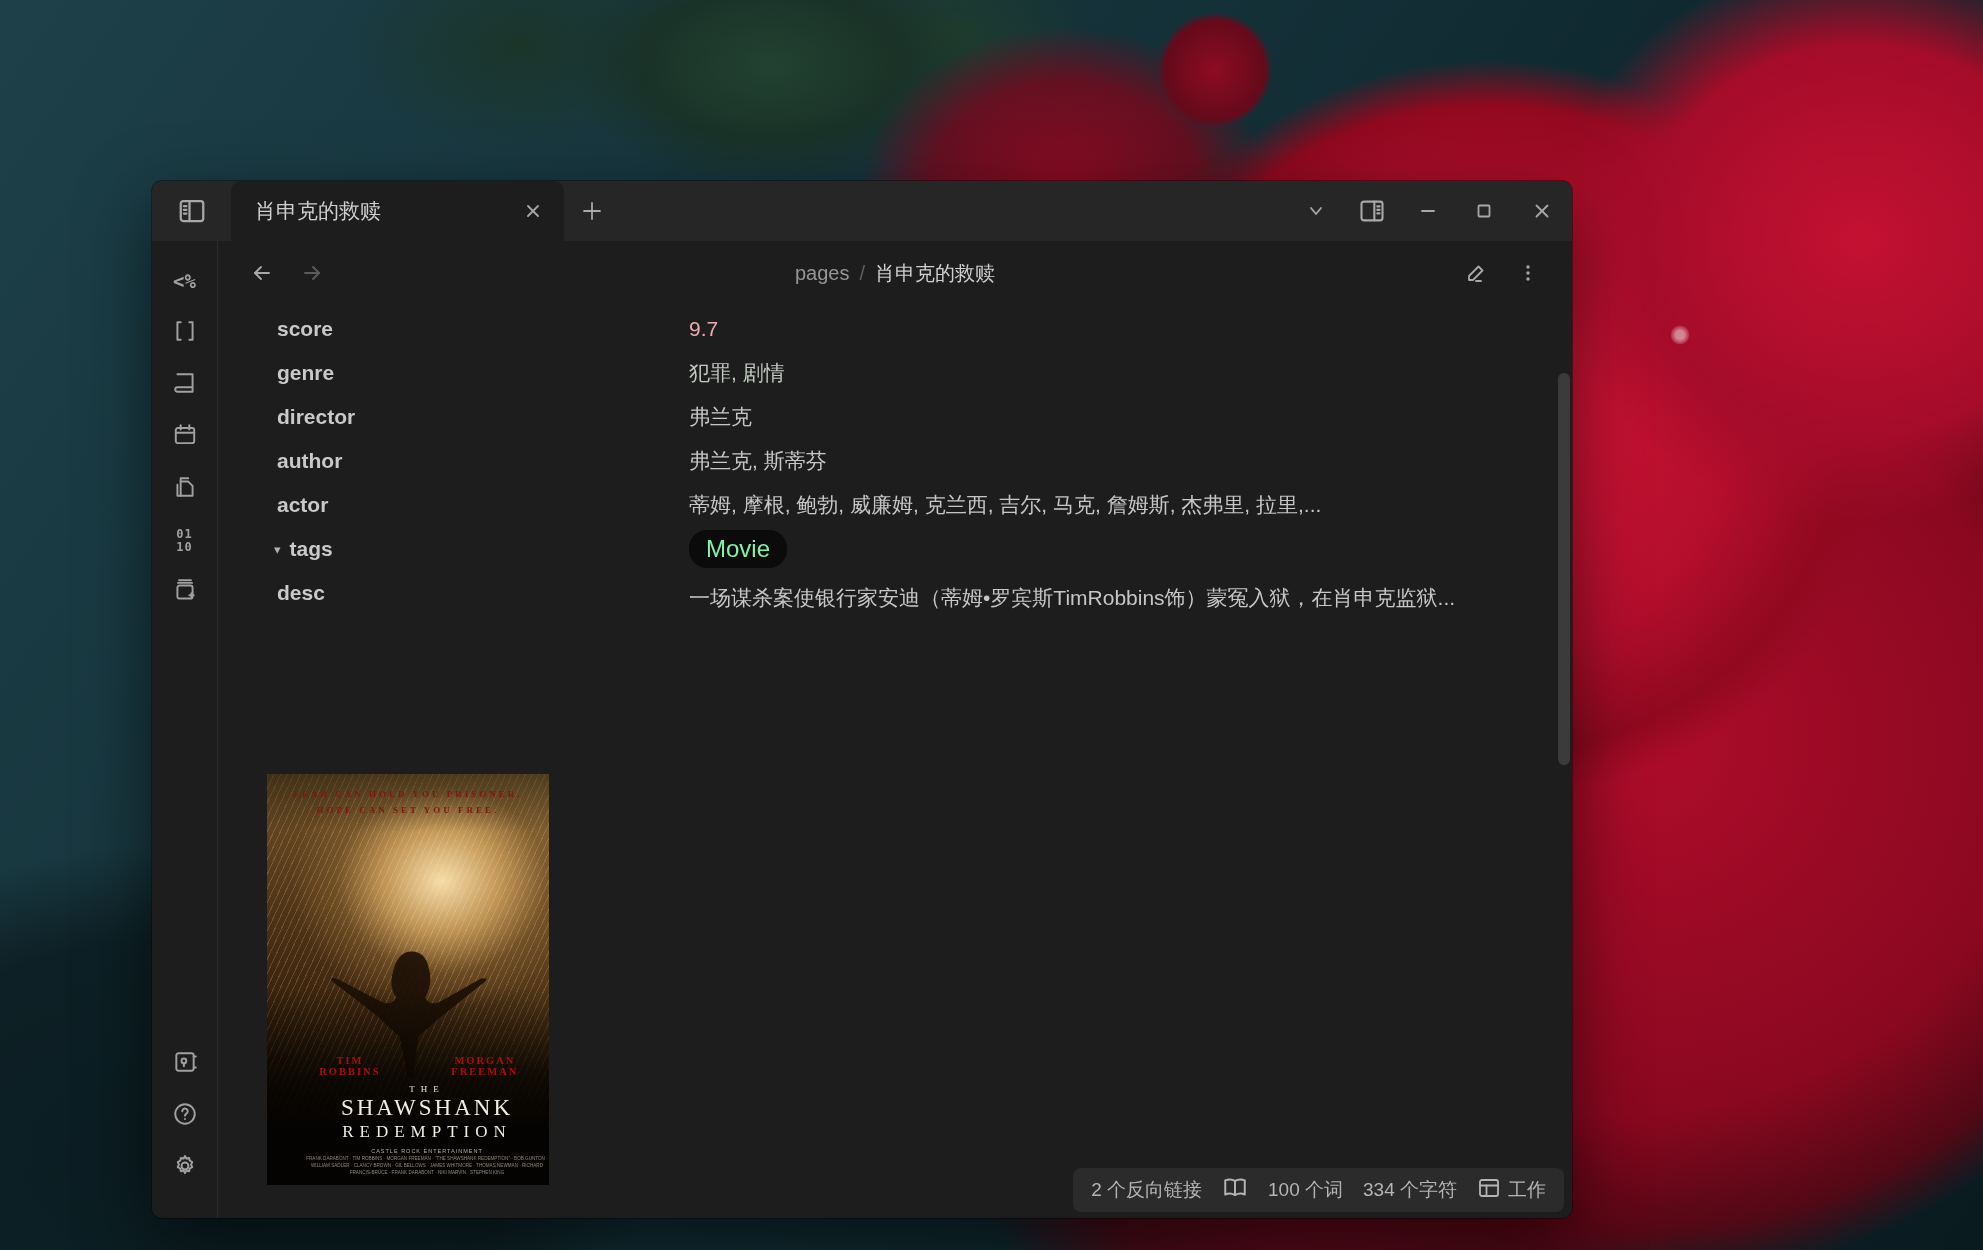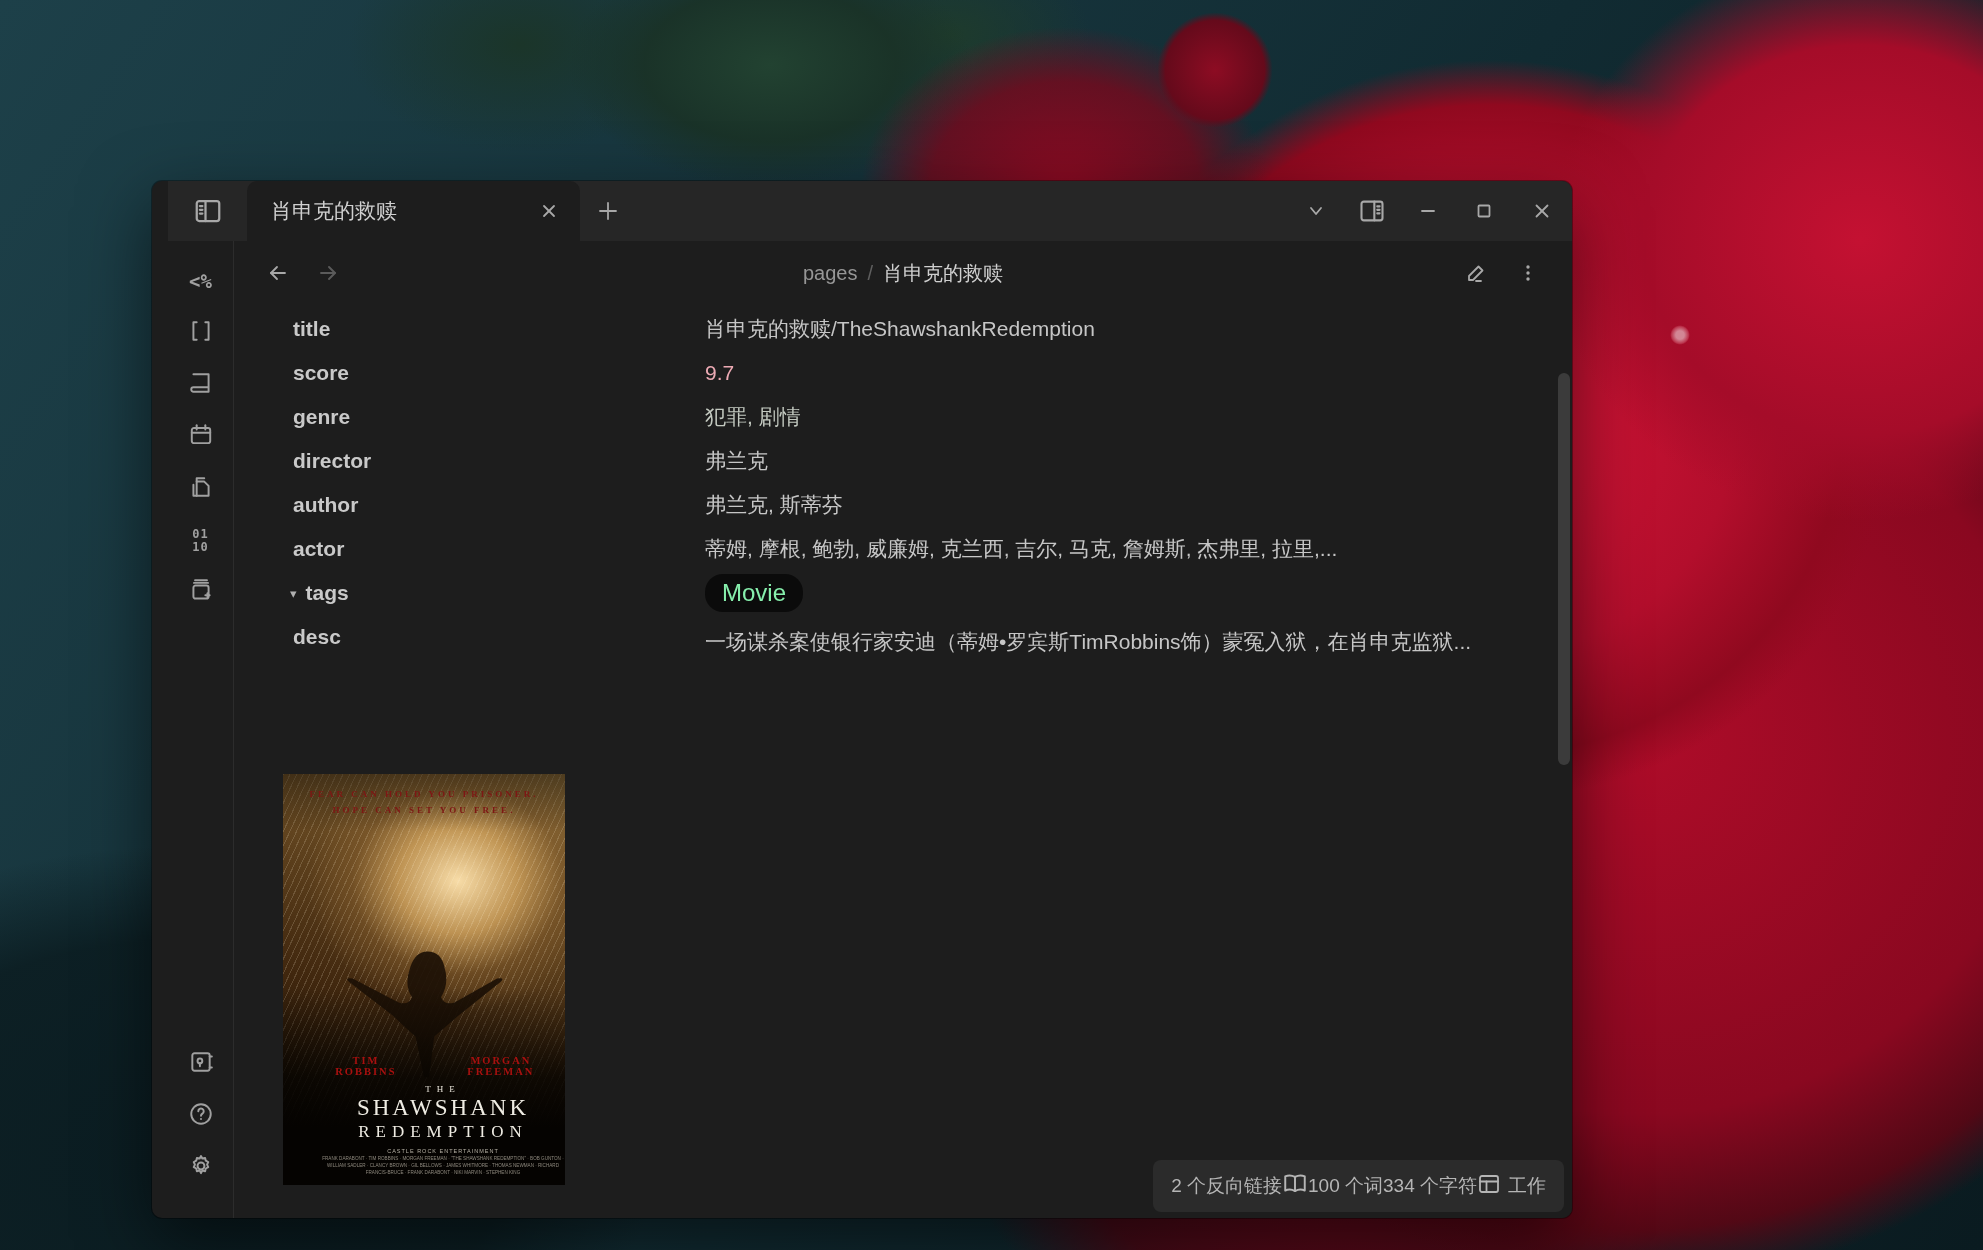--- a/index.html
+++ b/index.html
@@ -24,21 +24,20 @@
       radial-gradient(ellipse 600px 380px at 180px 1150px, #0b1d22 0%, rgba(10,26,30,.8) 55%, transparent 80%),
       linear-gradient(125deg, #1d4049 0%, #17353d 30%, #112b32 55%, #0d2127 80%, #0a1b20 100%);
   }
 
   
   .window {
     position:absolute; left:152px; top:181px; width:1420px; height:1037px;
     background:#1d1d1d; border-radius:10px; overflow:hidden;
     box-shadow:0 24px 70px rgba(0,0,0,.55), 0 0 0 1px rgba(0,0,0,.35);
     color:#c9c9c9;
-    padding-left:16px;
   }
 
   
   .topbar { height:60px; background:#262626; display:flex; align-items:stretch; }
   .iconbtn { display:flex; align-items:center; justify-content:center; cursor:pointer; color:#a8a8a8; }
   .iconbtn svg { display:block; }
   .dock-toggle { width:79px; }
   .tab {
     width:333px; background:#1d1d1d; border-radius:10px 10px 0 0;
     display:flex; align-items:center; padding:0 14px 0 24px; gap:8px;
@@ -112,22 +111,22 @@
   .poster-name { font-family:"Liberation Serif",serif; color:#efece3; font-size:23px; letter-spacing:3px; margin-top:1px; }
   .poster-name2 { font-family:"Liberation Serif",serif; color:#efece3; font-size:17px; letter-spacing:6px; margin-top:1px; }
   .poster-studio { margin-top:6px; font-size:5.5px; color:#b7b2a6; letter-spacing:1px; }
   .poster-credits { margin-top:2px; font-size:4.6px; color:#8e897e; width:250px; line-height:1.5; }
 
   
   .scrollbar-thumb { position:absolute; right:2px; top:132px; width:12px; height:392px; background:#3b3b3b; border-radius:6px; cursor:pointer; }
 
   
   .statusbar {
-    position:absolute; right:8px; bottom:6px; height:52px; background:#2b2b2b;
-    border-radius:8px; display:flex; align-items:center; padding:0 18px; 
+    position:absolute; right:8px; bottom:6px; height:44px; background:#2b2b2b;
+    border-radius:8px; display:flex; align-items:center; padding:0 18px; gap:20px;
     font-size:19px; color:#b5b5b5; white-space:nowrap;
   }
   .status-item { display:flex; align-items:center; gap:7px; cursor:pointer; }
   .status-static { cursor:default; }
 
   svg.stroke { fill:none; stroke:currentColor; stroke-width:1.8; stroke-linecap:round; stroke-linejoin:round; }
 </style>
 </head>
 <body>
 
@@ -337,24 +336,20 @@
                   <circle cx="10" cy="4" r="1.7"></circle>
                   <circle cx="10" cy="10" r="1.7"></circle>
                   <circle cx="10" cy="16" r="1.7"></circle>
                 </svg>
             </span>
           </span>
         </div>
       </div>
 
       <div class="attr-table">
-        <div class="attr-row">
-          <span class="attr-key">title</span>
-          <span class="attr-val">肖申克的救赎/TheShawshankRedemption</span>
-        </div>
         <div class="attr-row">
           <span class="attr-key">score</span>
           <span class="attr-val val-score">9.7</span>
         </div>
         <div class="attr-row">
           <span class="attr-key">genre</span>
           <span class="attr-val val-genre">犯罪, 剧情</span>
         </div>
         <div class="attr-row">
           <span class="attr-key">director</span>

